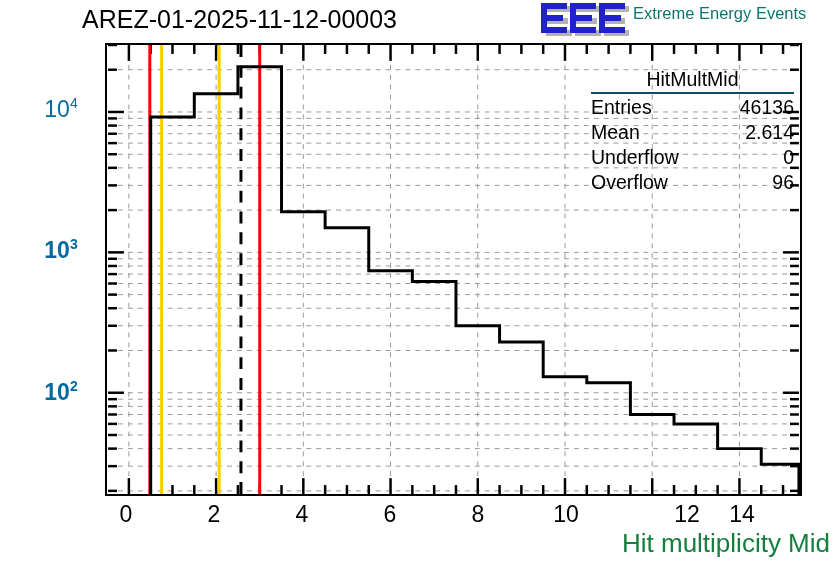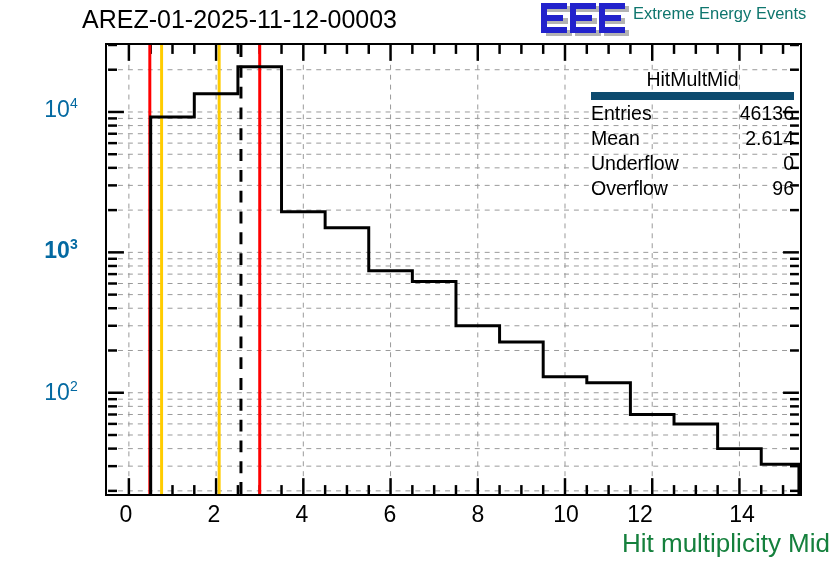--- a/index.html
+++ b/index.html
@@ -107,21 +107,21 @@
     left: 591px;
     top: 68px;
     width: 203px;
     font-size: 19.5px;
     color: #000;
     background: transparent;
   }
   #stats-title {
     text-align: center;
     padding-bottom: 1px;
-    border-bottom: 8px solid #0c4a6e;
+    border-bottom: 2px solid #0c4a6e;
     margin-bottom: 1px;
   }
   .stats-row {
     display: flex;
     justify-content: space-between;
     line-height: 25px;
     white-space: nowrap;
   }
   .stats-row .sk { text-align: left; }
   .stats-row .sv { text-align: right; }
@@ -335,23 +335,23 @@
     </svg>
 </div>
 
 <div id="tick-labels">
     <div class="xtick-label" style="left: 95.9879px; top: 501px; width: 60px;">0</div>
     <div class="xtick-label" style="left: 183.987px; top: 501px; width: 60px;">2</div>
     <div class="xtick-label" style="left: 271.987px; top: 501px; width: 60px;">4</div>
     <div class="xtick-label" style="left: 359.986px; top: 501px; width: 60px;">6</div>
     <div class="xtick-label" style="left: 447.986px; top: 501px; width: 60px;">8</div>
     <div class="xtick-label" style="left: 535.985px; top: 501px; width: 60px;">10</div>
-    <div class="xtick-label" style="left: 610px; top: 501px; width: 60px;">12</div>
+    <div class="xtick-label" style="left: 657px; top: 501px; width: 60px;">12</div>
     <div class="xtick-label" style="left: 711.984px; top: 501px; width: 60px;">14</div>
-    <div class="ytick-label" style="left: 23px; top: 377.846px; width: 76px;">10<sup>2</sup></div>
+    <div class="ytick-label" style="left: 23px; top: 377.846px; width: 76px; font-weight: bold;">10<sup>2</sup></div>
     <div class="ytick-label" style="left: 23px; top: 236.212px; width: 76px; font-weight: bold;">10<sup>3</sup></div>
     <div class="ytick-label" style="left: 23px; top: 94.5769px; width: 76px;">10<sup>4</sup></div>
   </div>
 
 <div id="xaxis-title">Hit multiplicity Mid</div>
 
 <div id="stats-box">
   <div id="stats-title">HitMultMid</div>
   <div id="stats-rows">
       <div class="stats-row">

